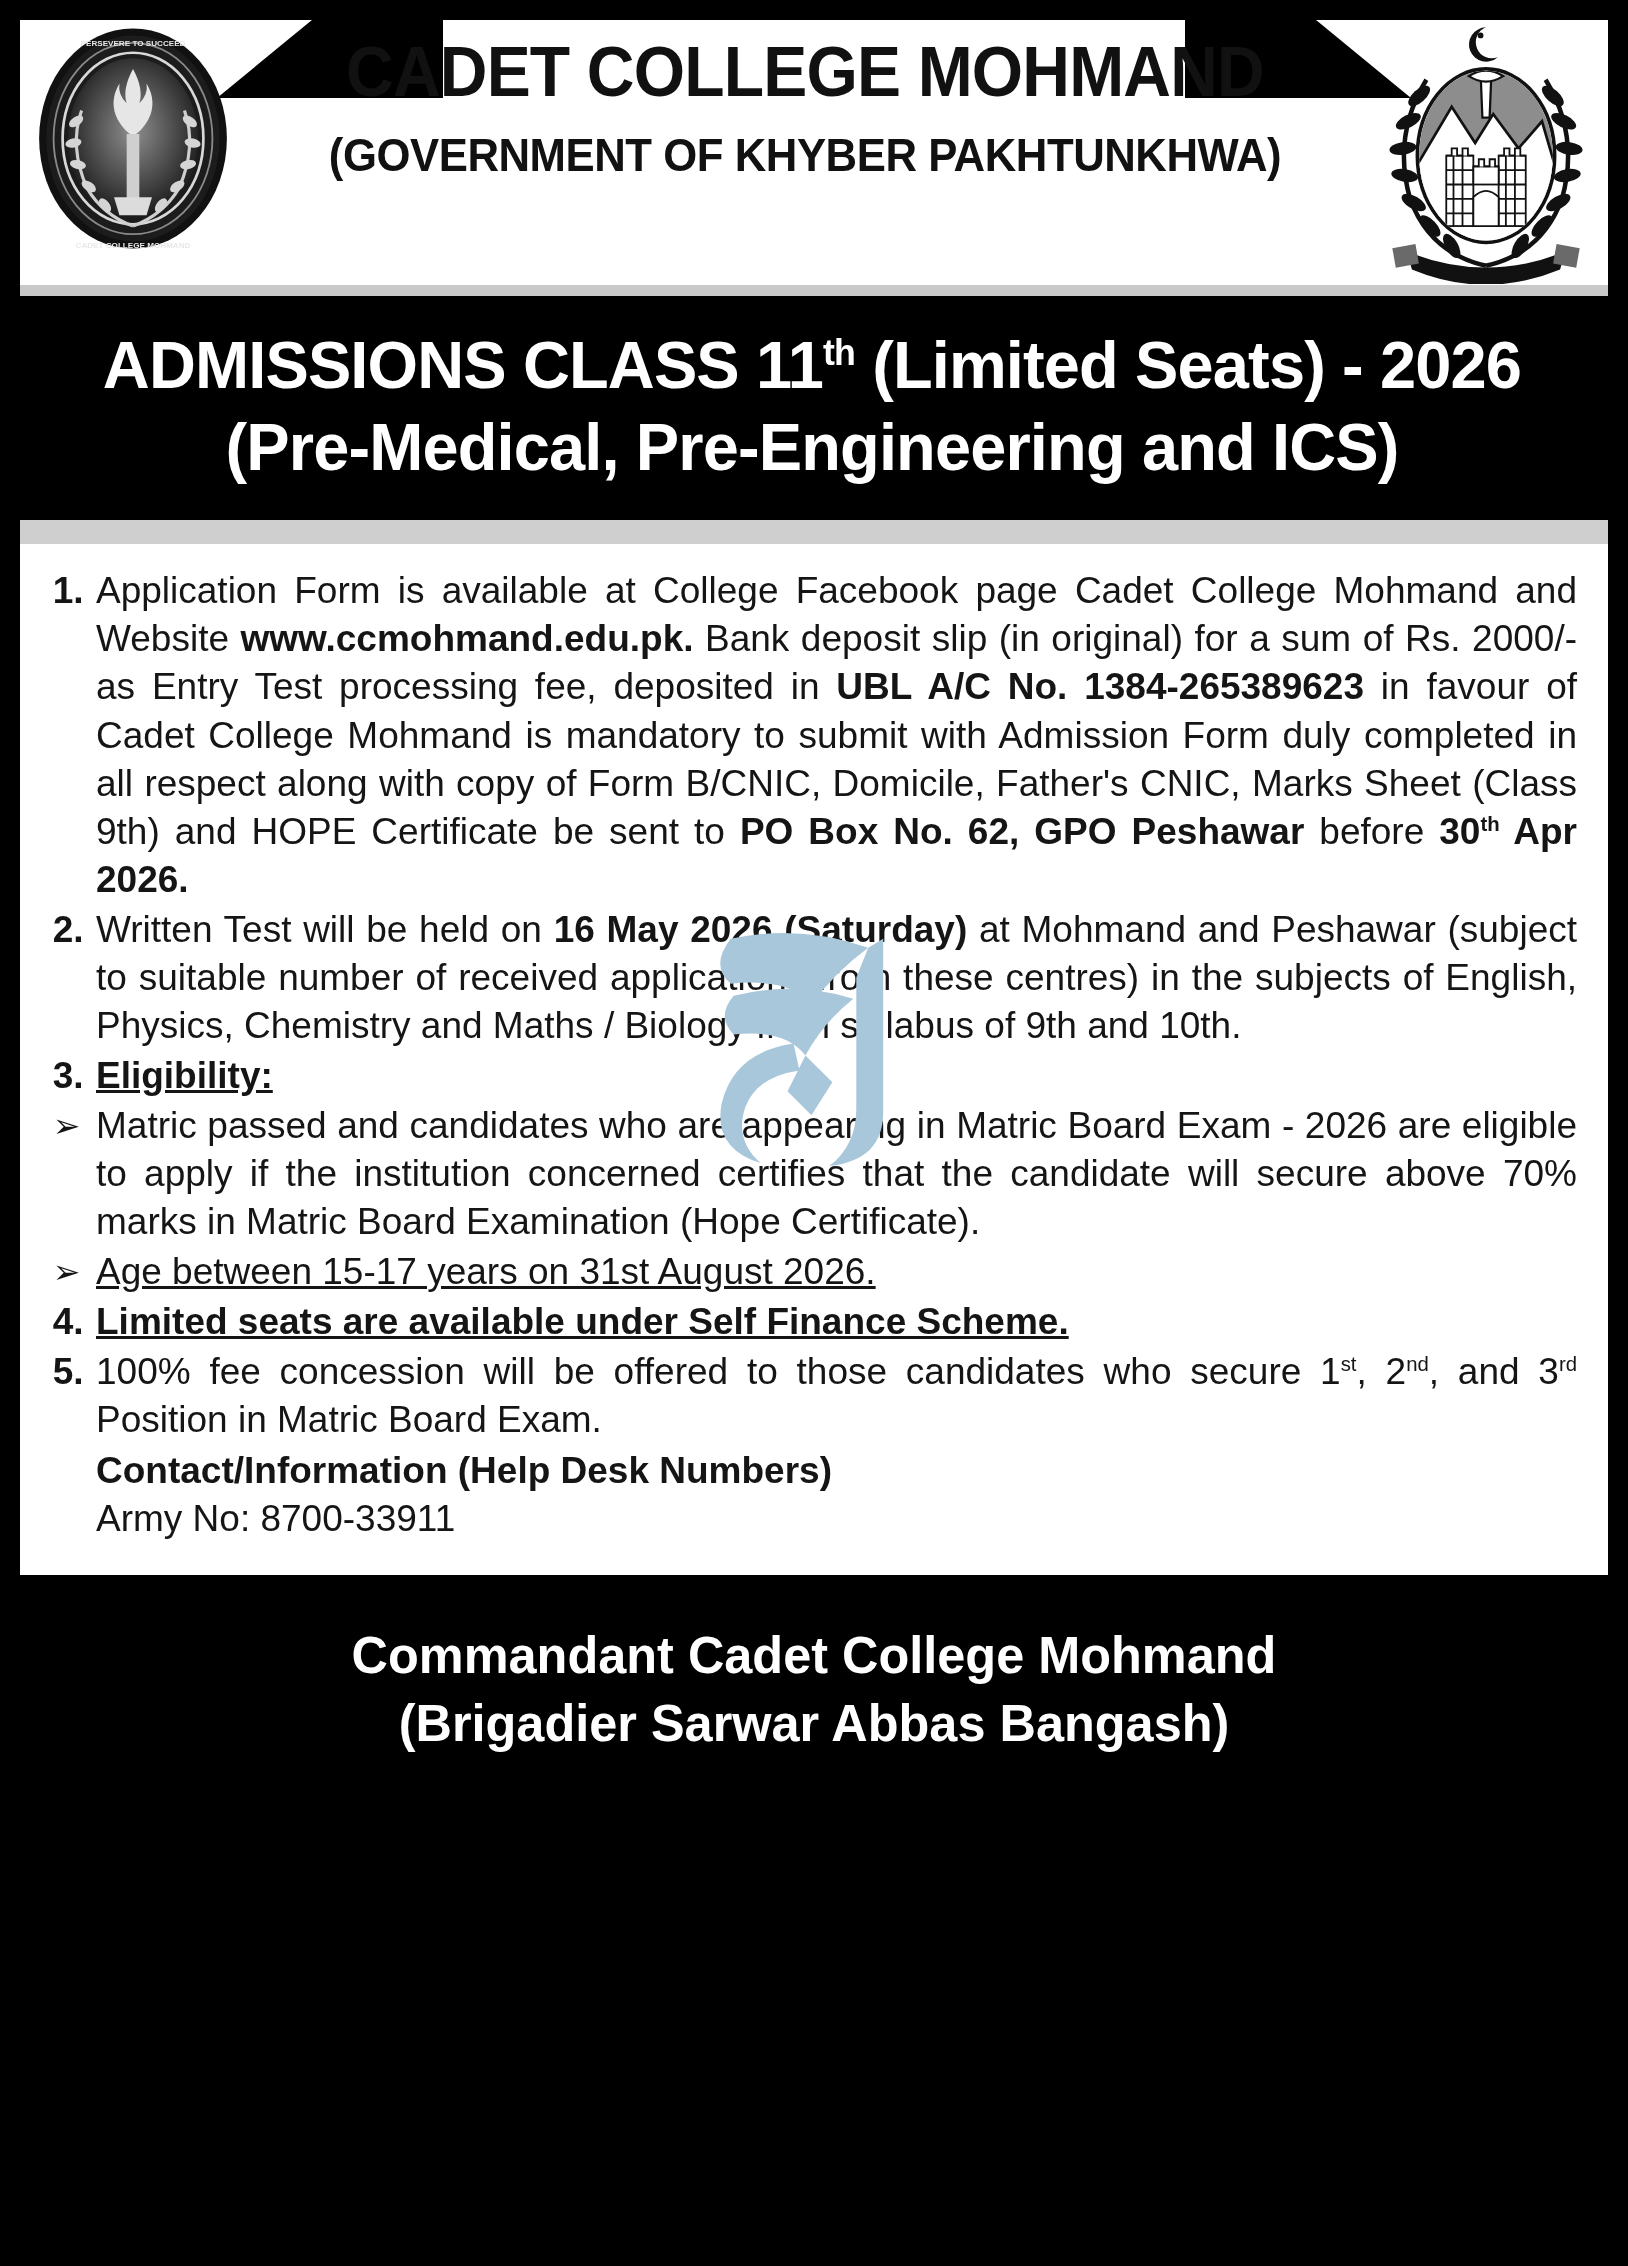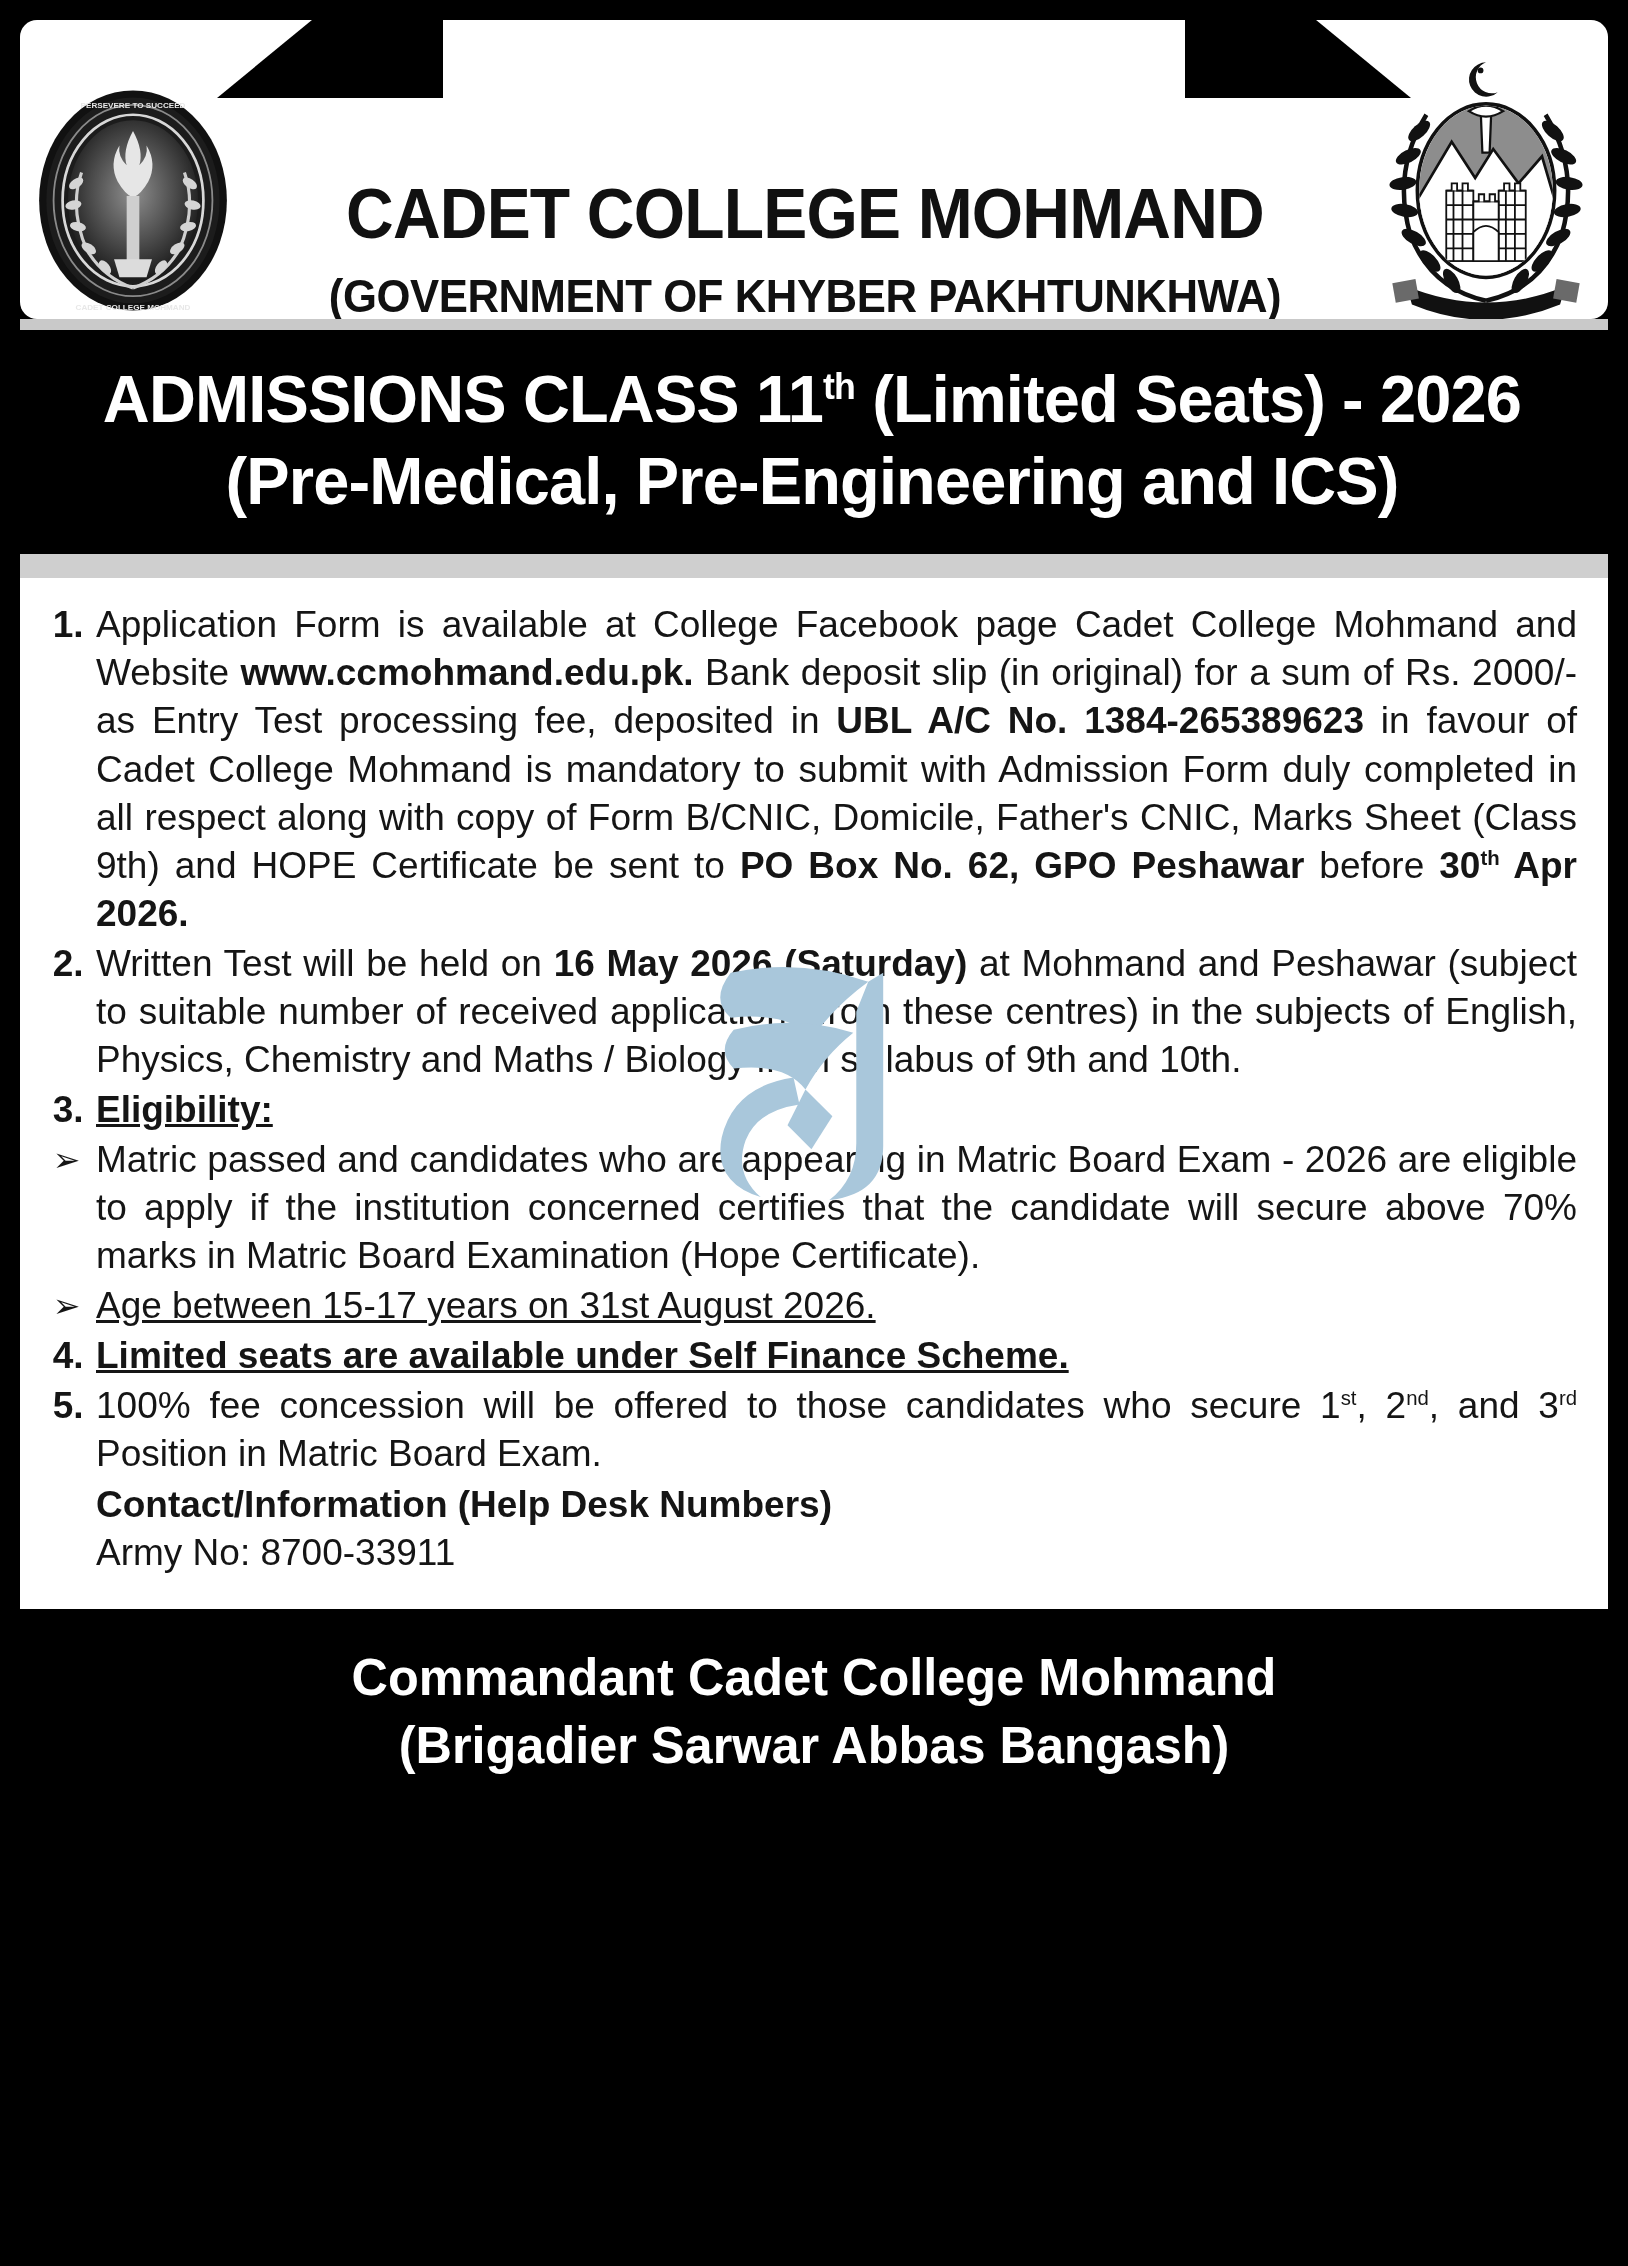--- a/index.html
+++ b/index.html
@@ -19,26 +19,25 @@
     height: 2267px;
     background: #000000;
     box-sizing: border-box;
     overflow: hidden;
   }
 
   
   .header {
     position: relative;
     margin: 20px 20px 0 20px;
-    height: 299px;
+    height: 265px;
     background: #ffffff;
     display: flex;
-    align-items: flex-end;
+    align-items: flex-start;
     overflow: hidden;
-    border-radius: 17px;
   }
   
   .notch {
     position: absolute;
     top: 0;
     width: 226px;
     height: 78px;
     background: #000000;
     z-index: 5;
   }
@@ -202,21 +201,21 @@
   }
   .contact-lines {
     text-align: justify;
     text-justify: inter-word;
   }
 
   
   .footer {
     background: #000000;
     text-align: center;
-    padding: 35px 18px 47px 18px;
+    padding: 47px 18px 47px 18px;
   }
   .footer-line {
     color: #ffffff;
     font-size: 52px;
     font-weight: 700;
     line-height: 1.30;
     transform: scaleX(0.97);
   }
 </style>
 </head>

